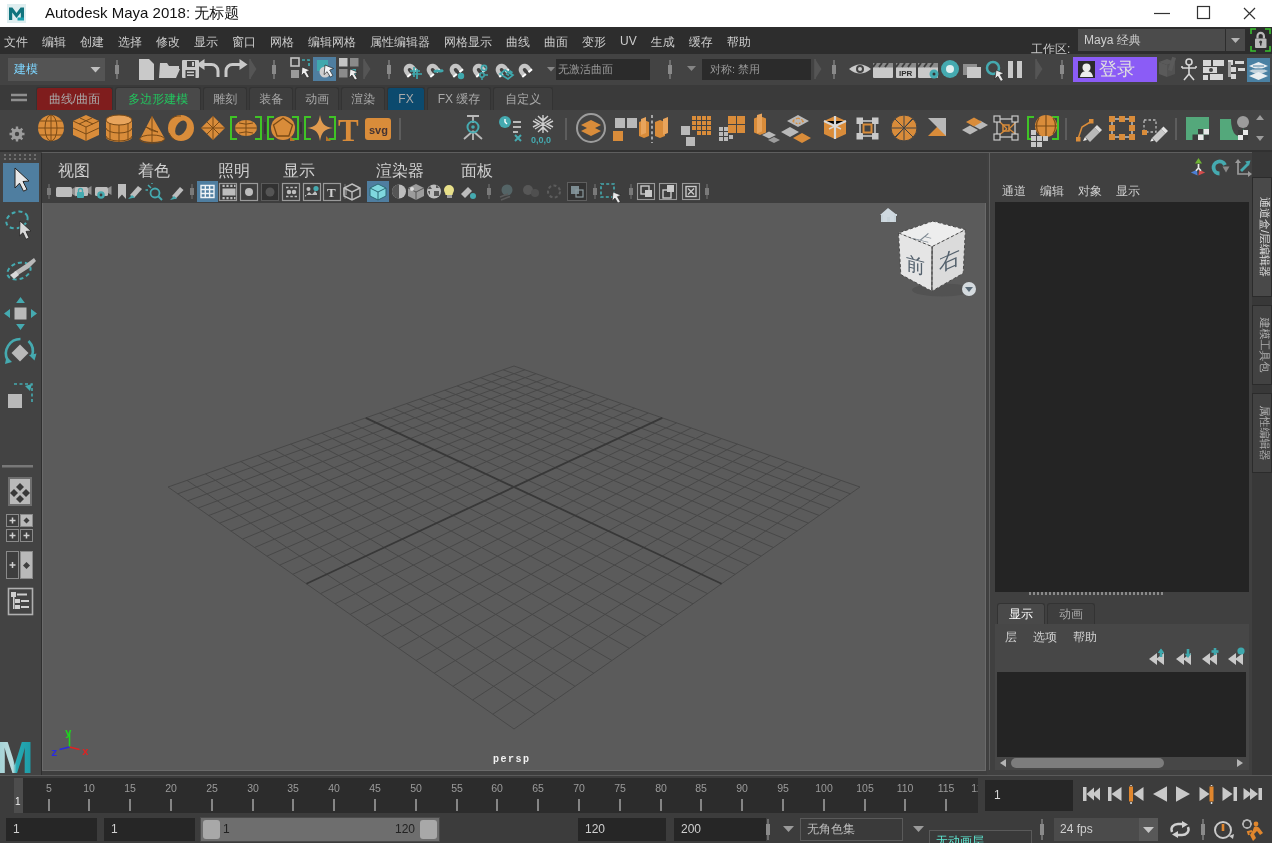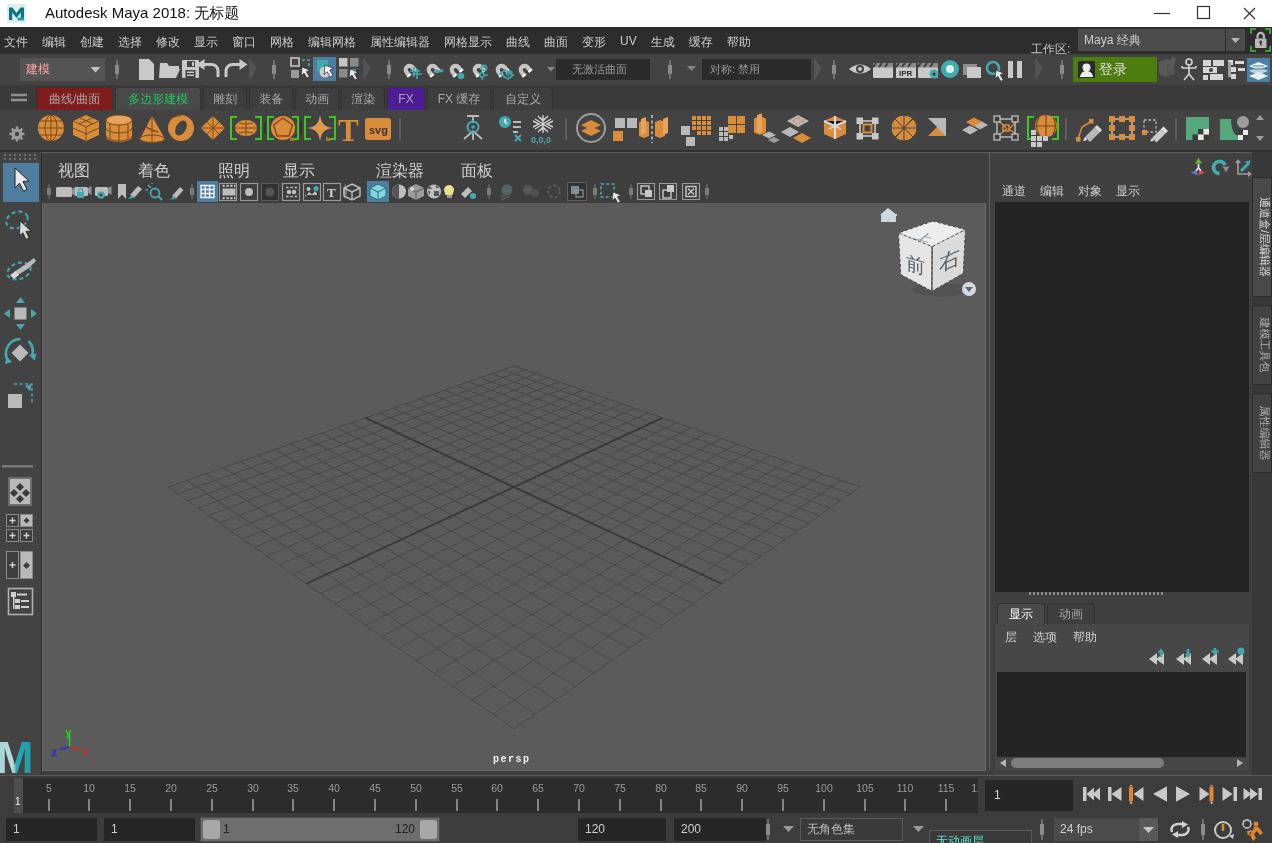--- a/index.html
+++ b/index.html
@@ -63,27 +63,27 @@
   </div>
   <svg class="abs" style="left:1250px;top:1px" width="21" height="24" viewBox="0 0 21 24">
     <path d="M1 6V1h5M15 1h5v5M20 18v5h-5M6 23H1v-5" stroke="#39c12e" stroke-width="1.6" fill="none"></path>
     <rect x="5" y="10.5" width="11.5" height="9.5" rx="1" fill="#b9b9b9"></rect>
     <path d="M7.5 10.5V8a3.2 3.2 0 0 1 6.4 0v2.5" stroke="#b9b9b9" stroke-width="2.2" fill="none"></path>
     <circle cx="10.7" cy="14" r="1.5" fill="#3a3a3a"></circle>
       <rect x="10" y="14.4" width="1.5" height="3.2" fill="#3a3a3a"></rect>
   </svg>
 </div>
 <div class="abs" id="statusline">
-  <div class="abs" style="left:20px;top:4px;width:78px;height:23px;background:#545454;color:#fca5a5;font-size:12px;line-height:23px;padding-left:6px">建模</div>
+  <div class="abs" style="left:8px;top:4px;width:78px;height:23px;background:#545454;color:#7dd3fc;font-size:12px;line-height:23px;padding-left:6px">建模</div>
   <div class="abs" style="left:86px;top:4px;width:19px;height:23px;background:#545454"><svg width="19" height="23">
         <path d="M4.5 9l5 5.5 5-5.5z" fill="#c0c0c0"></path>
       </svg></div>
-  <div class="abs" style="left:556px;top:5px;width:94px;height:21px;background:#2b2b2b;color:#9a9a9a;font-size:11px;line-height:21px;padding-left:16px">无激活曲面</div>
+  <div class="abs" style="left:556px;top:5px;width:94px;height:21px;background:#2b2b2b;color:#9a9a9a;font-size:11px;line-height:21px;padding-left:2px">无激活曲面</div>
   <div class="abs" style="left:702px;top:5px;width:109px;height:21px;background:#2b2b2b;color:#9a9a9a;font-size:11px;line-height:21px;padding-left:8px">对称: 禁用</div>
-  <div class="abs" style="left:1073px;top:3px;width:84px;height:25px;background:#4d7c0f;color:#e0e0e0;font-size:14px;line-height:25px">
+  <div class="abs" style="left:1073px;top:3px;width:84px;height:25px;background:#8b5cf6;color:#e0e0e0;font-size:18px;line-height:25px">
     <svg class="abs" style="left:4px;top:3px" width="19" height="19">
         <rect x="1" y="1" width="17" height="17" fill="#2b2b2b"></rect>
         <circle cx="9.5" cy="7.5" r="4" fill="#ececec"></circle>
         <path d="M3 17c.5-4 3-6 6.5-6s6 2 6.5 6z" fill="#ececec"></path>
       </svg>
     <span style="padding-left:26px">登录</span>
   </div>
   <svg class="abs" style="left:0;top:0" width="1272" height="31" viewBox="0 0 1272 31">
     <g stroke="#6e6e6e" stroke-width="2" fill="none">
       <path d="M117 6v19M274 6v19M389 6v19M670 6v19M834 6v19M1062 6v19"></path>
@@ -243,21 +243,21 @@
   <svg class="abs" style="left:8px;top:0" width="24" height="25">
       <path d="M3 10h16M3 15h16" stroke="#8f8f8f" stroke-width="2.6"></path>
     </svg>
   <div class="abs" style="left:36px;top:2px;height:23px;display:flex;font-size:12px;color:#a9a9a9">
     <div style="background:#7f1d1d;border:1px solid #333333;border-bottom:none;border-radius:3px 3px 0 0;padding:0 12px;line-height:22px">曲线/曲面</div>
     <div style="background:#494949;border:1px solid #333333;border-bottom:none;border-radius:3px 3px 0 0;padding:0 12px;line-height:22px;color:#22c55e;margin-left:2px">多边形建模</div>
     <div style="background:#3e3e3e;border:1px solid #333333;border-bottom:none;border-radius:3px 3px 0 0;padding:0 9px;line-height:22px;margin-left:2px">雕刻</div>
     <div style="background:#3e3e3e;border:1px solid #333333;border-bottom:none;border-radius:3px 3px 0 0;padding:0 9px;line-height:22px;margin-left:2px">装备</div>
     <div style="background:#3e3e3e;border:1px solid #333333;border-bottom:none;border-radius:3px 3px 0 0;padding:0 9px;line-height:22px;margin-left:2px">动画</div>
     <div style="background:#3e3e3e;border:1px solid #333333;border-bottom:none;border-radius:3px 3px 0 0;padding:0 9px;line-height:22px;margin-left:2px">渲染</div>
-    <div style="background:#4c1d95;border:1px solid #333333;border-bottom:none;border-radius:3px 3px 0 0;padding:0 10px;line-height:22px;margin-left:2px">FX</div>
+    <div style="background:#0c4a6e;border:1px solid #333333;border-bottom:none;border-radius:3px 3px 0 0;padding:0 10px;line-height:22px;margin-left:2px">FX</div>
     <div style="background:#3e3e3e;border:1px solid #333333;border-bottom:none;border-radius:3px 3px 0 0;padding:0 10px;line-height:22px;margin-left:2px">FX 缓存</div>
     <div style="background:#3e3e3e;border:1px solid #333333;border-bottom:none;border-radius:3px 3px 0 0;padding:0 11px;line-height:22px;margin-left:2px">自定义</div>
   </div>
 </div>
 <div class="abs" id="shelficons">
     <div class="abs" style="left:0;top:40px;width:1272px;height:2px;background:#313131"></div>
 <svg class="abs" style="left:0;top:0" width="1272" height="42" viewBox="0 0 1272 42">
   <g fill="#9c9c9c">
         <circle cx="17" cy="24" r="5.5"></circle>
         <g stroke="#9c9c9c" stroke-width="2.4">

